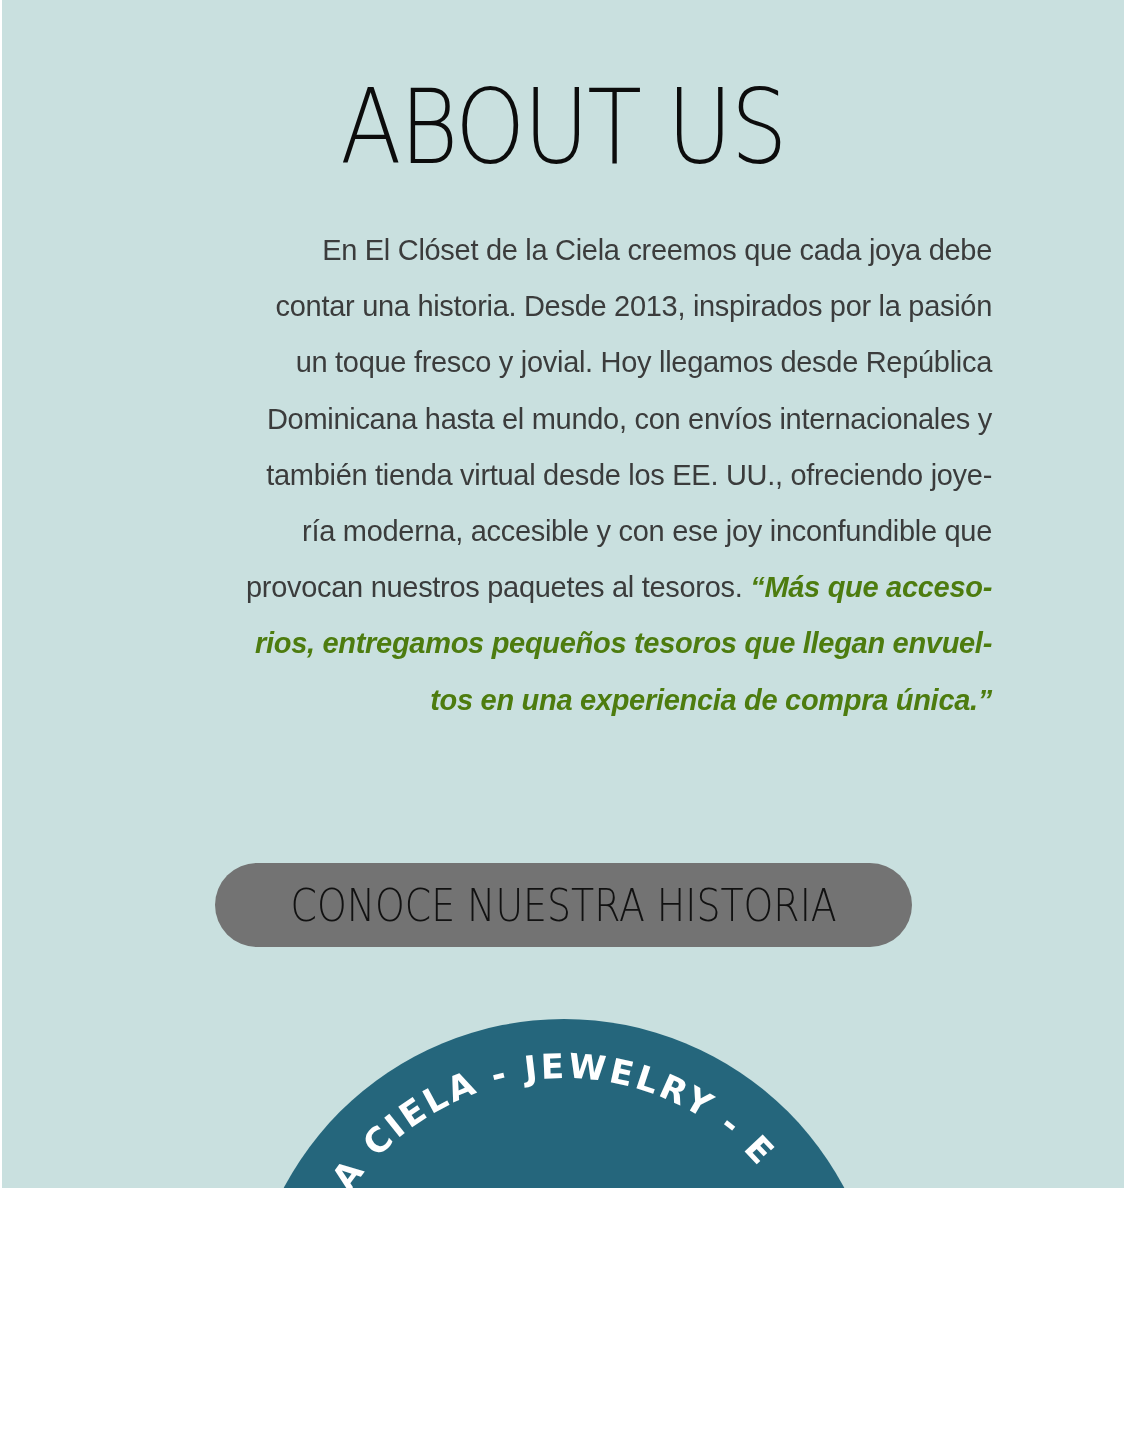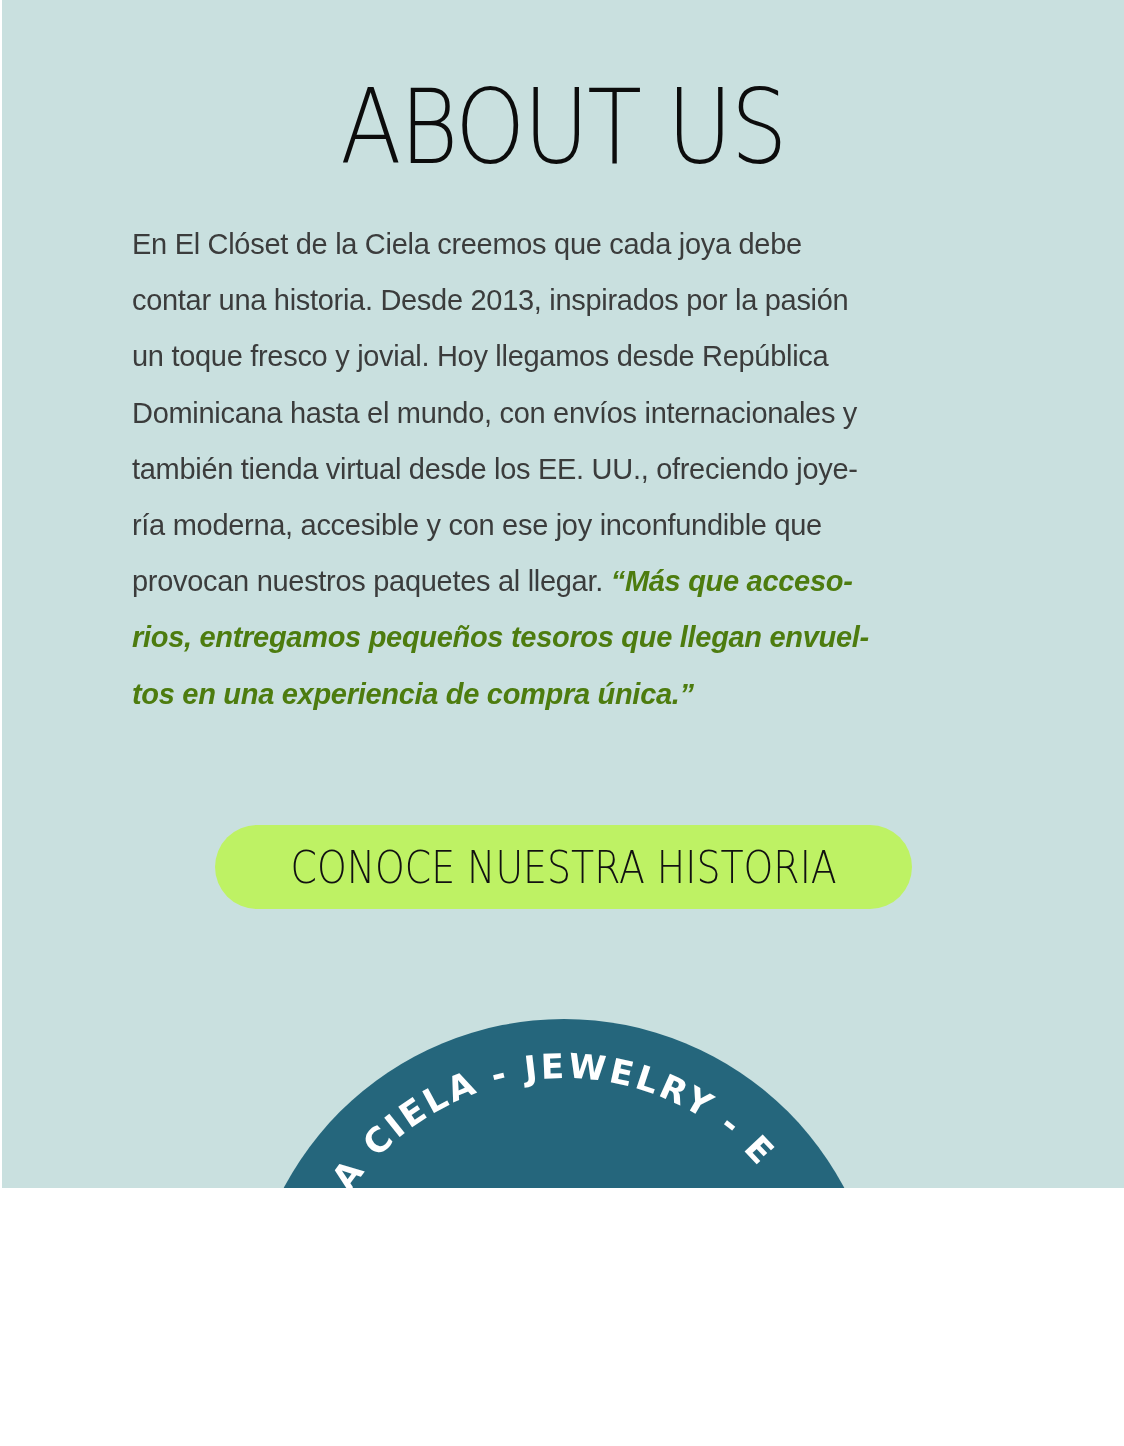--- a/index.html
+++ b/index.html
@@ -20,35 +20,35 @@
     font-family: "DejaVu Sans", sans-serif;
     font-weight: 200;
     font-size: 104px;
     letter-spacing: -2px;
     color: #0c0c0c;
     line-height: 130px;
     transform: scaleX(0.86);
     -webkit-text-stroke: 0px;
   }
   .body-text {
-    position: absolute; left: 130px; top: 216px; width: 860px;
-    text-align: left;
+    position: absolute; left: 130px; top: 222px; width: 860px;
+    text-align: right;
     font-family: "Liberation Sans", sans-serif;
     font-size: 29px;
     line-height: 56.2px;
     color: #3b3c3c;
     letter-spacing: -0.3px;
   }
   .body-text .line { display: block; white-space: nowrap; }
   .body-text .quote { font-weight: bold; font-style: italic; color: #4d7c0f; }
   .cta {
-    position: absolute; left: 213px; top: 825px;
+    position: absolute; left: 213px; top: 863px;
     width: 697px; height: 84px;
     border-radius: 42px;
-    background: #bef264;
+    background: #737373;
     border: none;
     display: flex; align-items: center; justify-content: center;
     cursor: pointer;
     padding: 0;
   }
   .cta span {
     font-family: "DejaVu Sans", sans-serif;
     font-weight: 200;
     font-size: 44px;
     color: #111111;
@@ -71,21 +71,21 @@
 <div class="page">
   <div class="title">ABOUT US</div>
 
   <div class="body-text">
     <span class="line">En El Clóset de la Ciela creemos que cada joya debe</span>
     <span class="line">contar una historia. Desde 2013, inspirados por la pasión</span>
     <span class="line">un toque fresco y jovial. Hoy llegamos desde República</span>
     <span class="line">Dominicana hasta el mundo, con envíos internacionales y</span>
     <span class="line">también tienda virtual desde los EE. UU., ofreciendo joye-</span>
     <span class="line">ría moderna, accesible y con ese joy inconfundible que</span>
-    <span class="line"><span>provocan nuestros paquetes al llegar. </span><span class="quote">“Más que acceso-</span></span>
+    <span class="line"><span>provocan nuestros paquetes al tesoros. </span><span class="quote">“Más que acceso-</span></span>
     <span class="line quote">rios, entregamos pequeños tesoros que llegan  envuel-</span>
     <span class="line quote">tos en una experiencia de compra única.”</span>
   </div>
 
   <button class="cta">
     <span>CONOCE NUESTRA HISTORIA</span>
   </button>
 
   <div class="badge">
     <svg width="634" height="634" viewBox="0 0 634 634">

